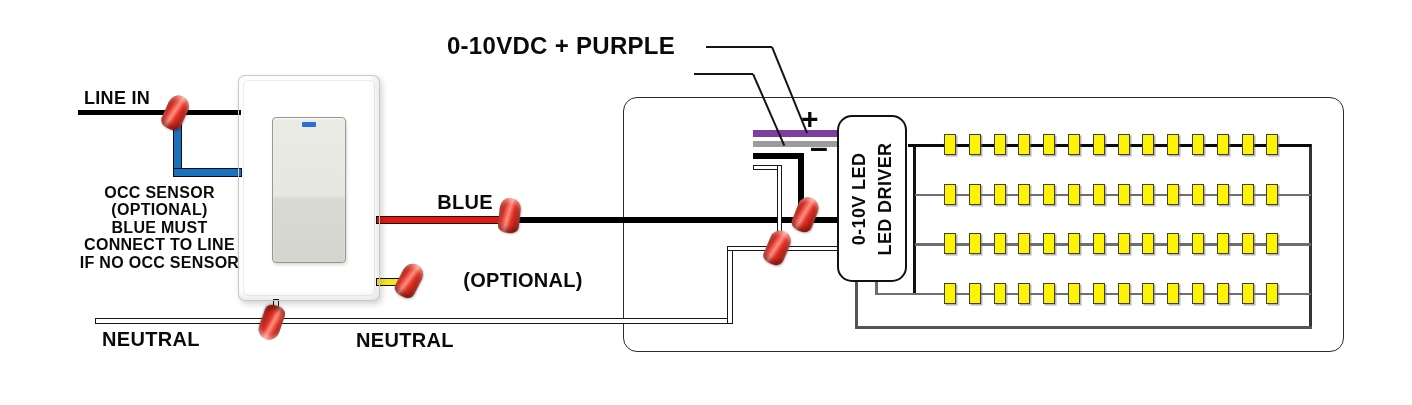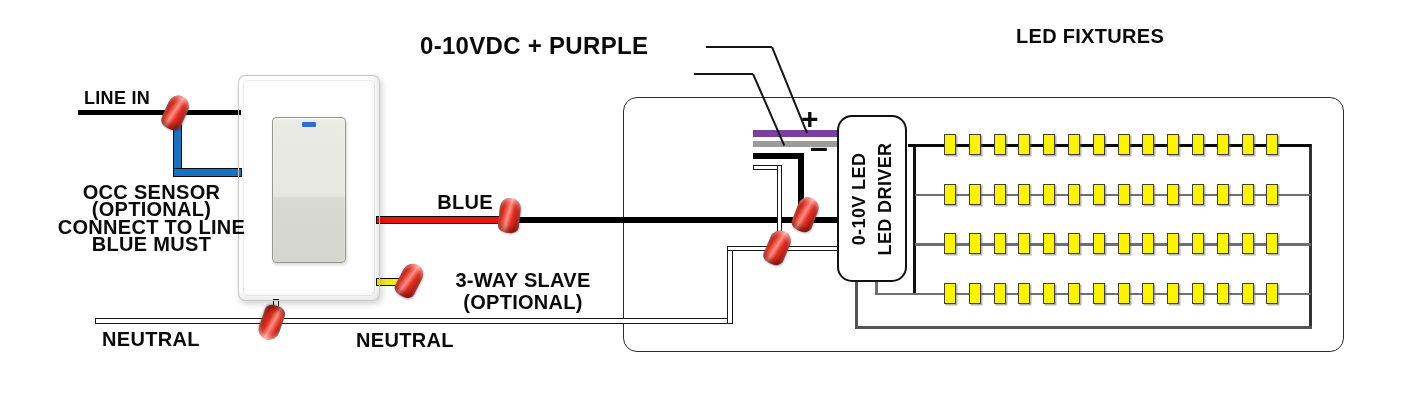--- a/index.html
+++ b/index.html
@@ -173,37 +173,36 @@
   <div class="nut" style="left:795px;top:197px;transform:rotate(21deg);"></div>
   <div class="nut" style="left:767px;top:230px;transform:rotate(23deg);"></div>
 
   <div class="leader" style="left:706px;top:46px;width:66px;"></div>
   <div class="leader" style="left:772px;top:46px;width:93px;transform:rotate(67.9deg);"></div>
   <div class="leader" style="left:694px;top:73px;width:59px;"></div>
   <div class="leader" style="left:753px;top:73px;width:78px;transform:rotate(66.4deg);"></div>
 
   <div class="lbl" style="left:84px;top:88px;font-size:18px;">LINE IN</div>
 
-  <div class="lbl center" style="left:44px;top:184px;width:215px;font-size:20px;line-height:17.4px;">
+  <div class="lbl center" style="left:52px;top:184px;width:215px;font-size:16px;line-height:17.4px;">
     <div>OCC SENSOR</div>
     <div>(OPTIONAL)</div>
+    <div>BLUE MUST</div>
     <div>CONNECT TO LINE</div>
-    <div>BLUE MUST</div>
+    <div>IF NO OCC SENSOR</div>
   </div>
 
   <div class="lbl center" style="left:424px;top:191px;width:82px;font-size:20px;">BLUE</div>
 
   <div class="lbl center" style="left:428px;top:269px;width:190px;font-size:20px;line-height:22px;">
-    <div>3-WAY SLAVE</div>
     <div>(OPTIONAL)</div>
   </div>
 
   <div class="lbl" style="left:102px;top:328px;font-size:20px;">NEUTRAL</div>
   <div class="lbl" style="left:356px;top:329px;font-size:20px;">NEUTRAL</div>
 
-  <div class="lbl" style="left:420px;top:32px;width:282px;font-size:24px;text-align:left;">0-10VDC + PURPLE</div>
+  <div class="lbl" style="left:420px;top:32px;width:282px;font-size:24px;text-align:center;">0-10VDC + PURPLE</div>
 
   <div class="sign" style="left:801px;top:102px;font-size:30px;">+</div>
   <div class="sign" style="left:810px;top:129px;font-size:32px;">–</div>
 
-  <div class="lbl center" style="left:935px;top:25px;width:310px;font-size:20px;">LED FIXTURES</div>
 
 </div>
 
 </body></html>

